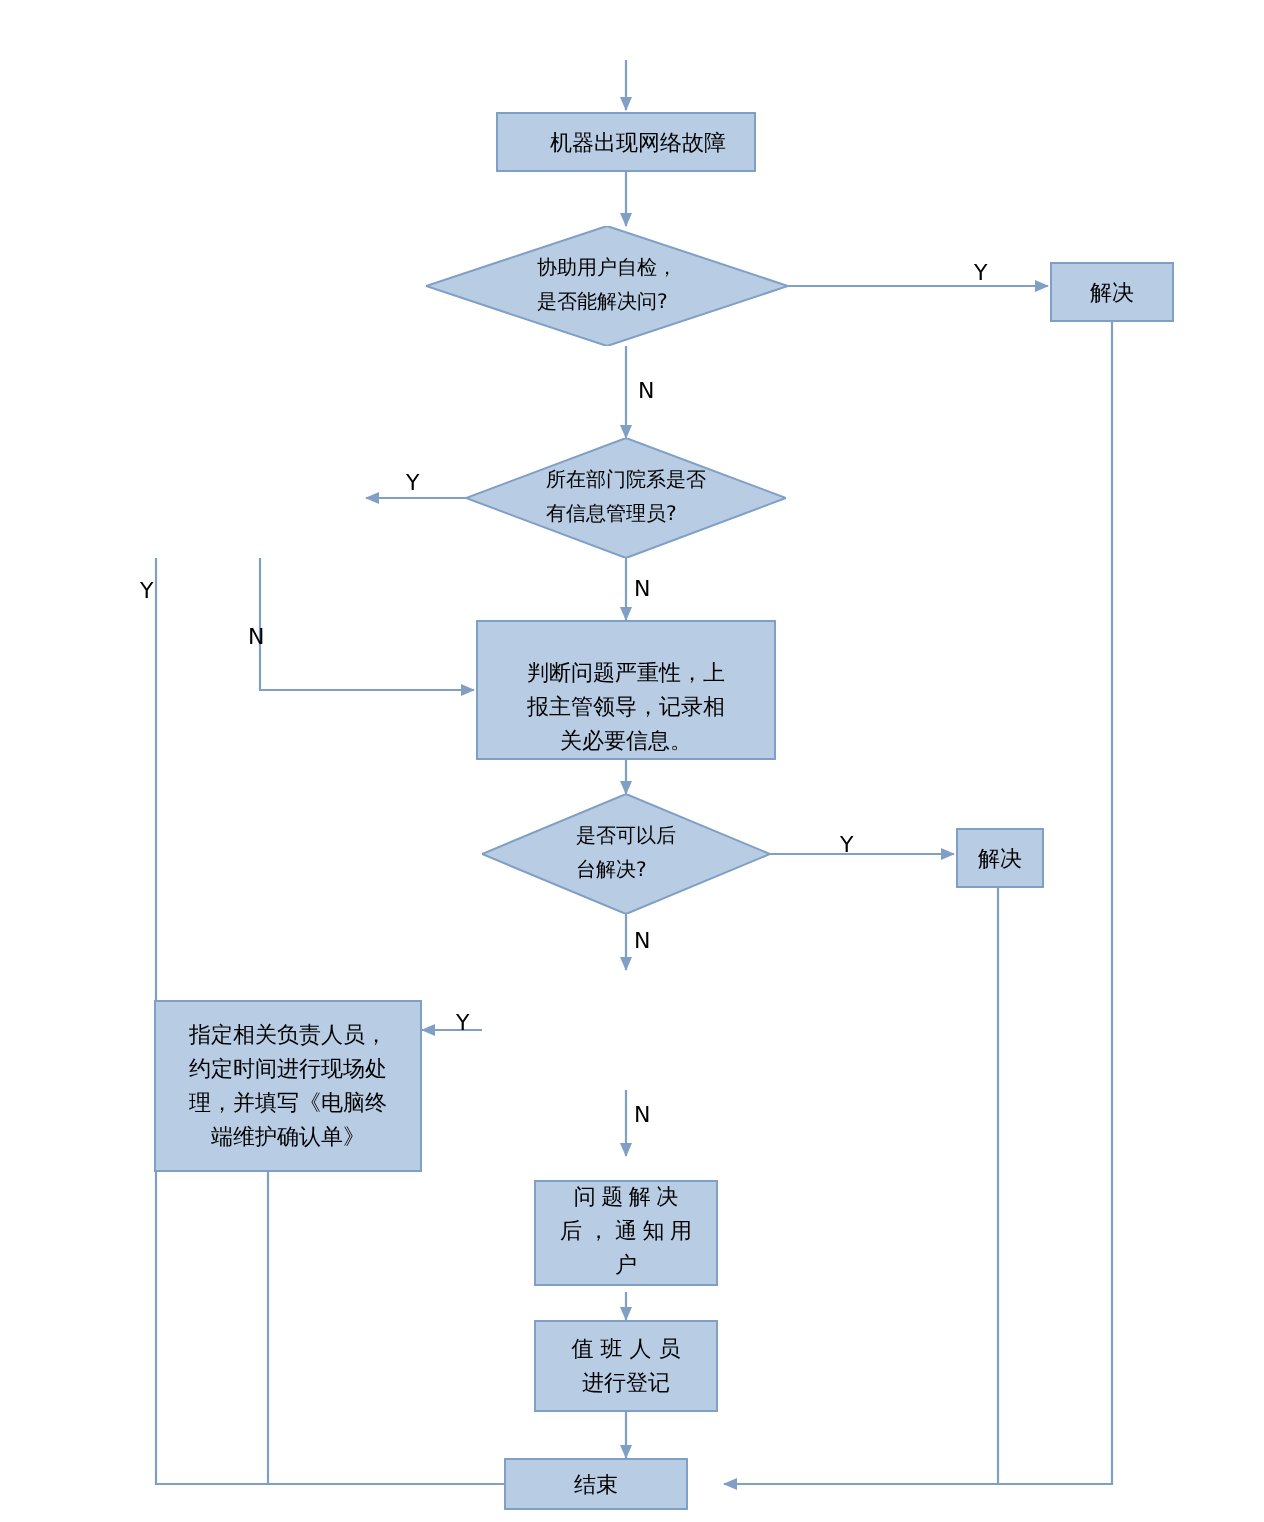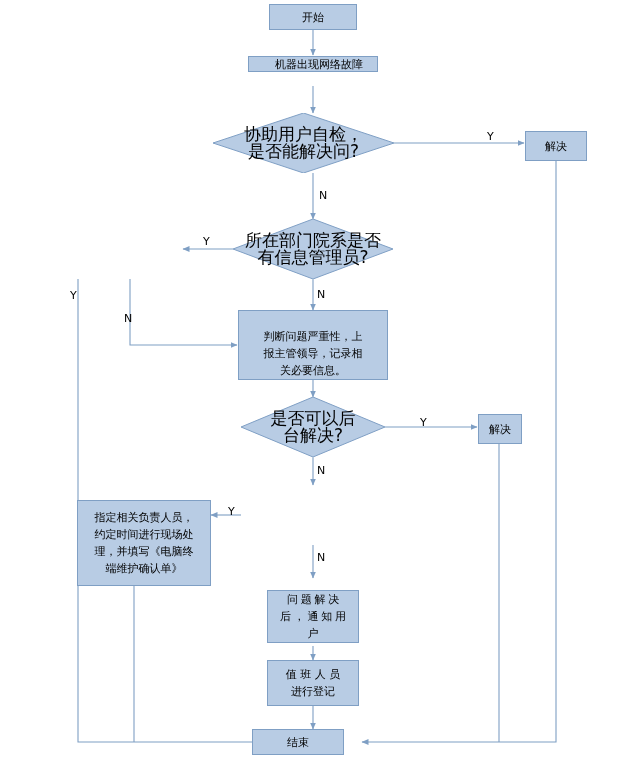--- a/index.html
+++ b/index.html
@@ -47,22 +47,21 @@
     height: 100%;
   }
   .diamond-text {
     position: absolute;
     left: 0; top: 0;
     width: 100%;
     height: 100%;
     display: flex;
     align-items: center;
     justify-content: center;
-    text-align: center;
-    font-size: 17px;
+    font-size: 10px;
     line-height: 17px;
     color: #000000;
     white-space: pre-line;
     z-index: 2;
   }
   .edge-label {
     position: absolute;
     font-size: 11px;
     color: #000000;
     line-height: 12px;
@@ -120,25 +119,22 @@
       <path d="M313,706 L313,729" marker-end="url(#arrow)"></path>
 
       <path d="M556,161 L556,742 L362,742" marker-end="url(#arrow)"></path>
 
       <path d="M499,444 L499,742"></path>
 
       <path d="M134,570 L134,742"></path>
     </g>
   </svg>
 
-  <div class="node" style="left:269px; top:4px; width:88px; height:26px;">
-    <span class="label">开始</span>
-  </div>
-
-  <div class="node" style="left:248px; top:56px; width:130px; height:16px;padding-left:12px;">
+
+  <div class="node" style="left:248px; top:56px; width:130px; height:30px;padding-left:12px;">
     <span class="label">机器出现网络故障</span>
   </div>
 
   <div class="diamond-wrap" style="left:213px; top:113px; width:181px; height:60px;">
     <svg class="diamond-shape" viewBox="0 0 181 60" preserveAspectRatio="none" xmlns="http://www.w3.org/2000/svg">
       <polygon points="90.5,0 181,30 90.5,60 0,30" fill="#b8cce4" stroke="#7f9fc4" stroke-width="1"></polygon>
     </svg>
     <div class="diamond-text">协助用户自检，
 是否能解决问?</div>
   </div>

